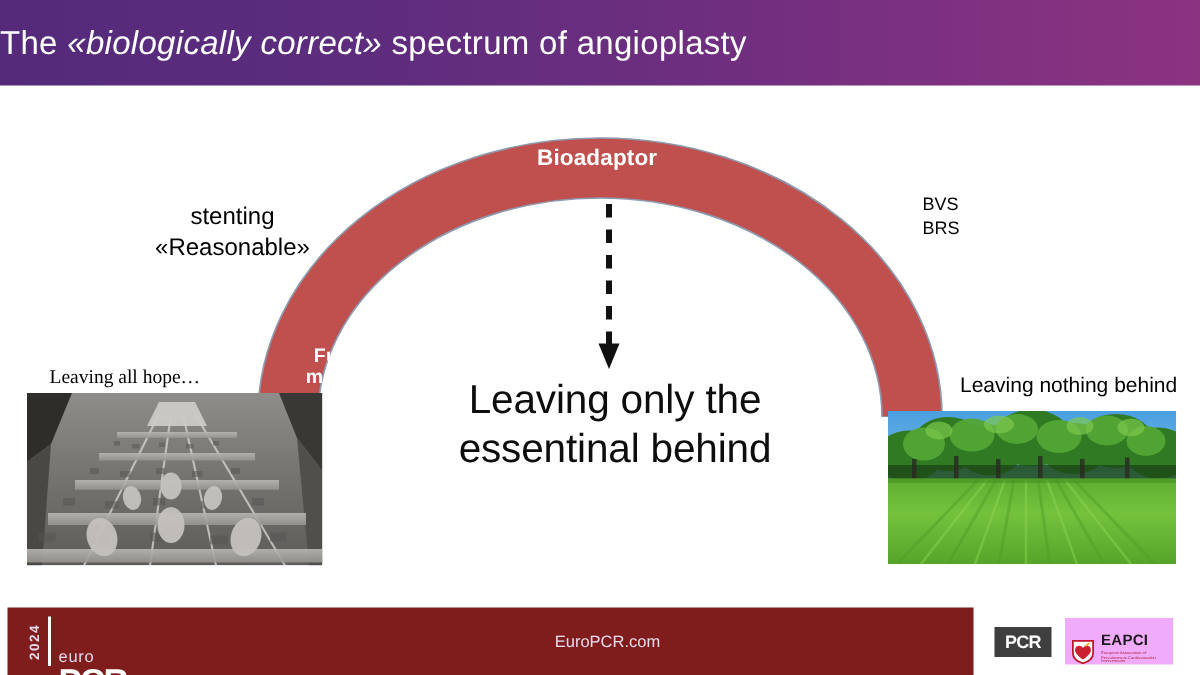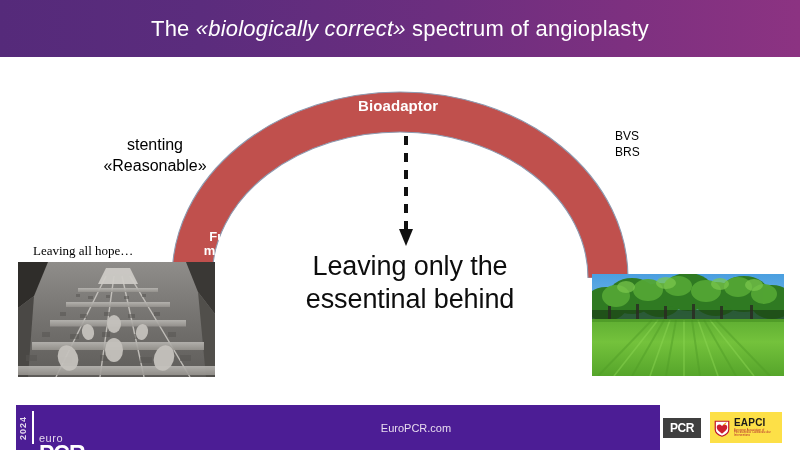--- a/index.html
+++ b/index.html
@@ -8,21 +8,21 @@
     background:#ffffff;
     font-family:"Liberation Sans", sans-serif;
     -webkit-font-smoothing:antialiased;
   }
   .slide{position:relative;width:800px;height:450px;background:#fff;}
 
   
   .title-bar{
     position:absolute;left:0;top:0;width:800px;height:57px;
     background:linear-gradient(90deg,#552a7a 0%,#5b2c7d 25%,#6c2e7f 55%,#7d3080 78%,#8c3382 100%);
-    display:flex;align-items:center;justify-content:center;
+    display:flex;align-items:center;
   }
   .title-bar .title{
     color:#ffffff;font-size:22px;letter-spacing:.2px;white-space:nowrap;
   }
   .title-bar .title .em{font-style:italic;}
 
   
   .arc-wrap{position:absolute;left:150px;top:78px;width:500px;height:200px;}
   .arc-wrap svg{display:block;}
 
@@ -50,22 +50,22 @@
   
   .arrow{position:absolute;left:390px;top:136px;}
 
   
   .photo{position:absolute;overflow:hidden;}
   .photo-left{left:18px;top:262px;width:197px;height:115px;}
   .photo-right{left:592px;top:274px;width:192px;height:102px;}
 
   
   .footer{
-    position:absolute;left:16px;top:405px;width:644px;height:45px;
-    background:#4c1d95;
+    position:absolute;left:5px;top:405px;width:644px;height:45px;
+    background:#7f1d1d;
   }
   .footer-url{
     position:absolute;left:0;top:0;width:800px;height:45px;
     display:flex;align-items:center;justify-content:center;
     color:#e8dcef;font-size:11px;
   }
   .europcr-logo{
     position:absolute;left:16px;top:409px;width:82px;height:37px;
     display:flex;align-items:stretch;
   }
@@ -79,21 +79,21 @@
   .europcr-logo .euro{color:#e4d8ec;font-size:11px;line-height:1;letter-spacing:.5px;margin-top:44px;}
   .europcr-logo .pcr{color:#ffffff;font-size:23px;font-weight:bold;line-height:.95;letter-spacing:-1px;}
 
   .pcr-badge{
     position:absolute;left:663px;top:418px;width:38px;height:20px;
     background:#3f3f3f;color:#ffffff;font-size:12px;font-weight:bold;
     display:flex;align-items:center;justify-content:center;letter-spacing:-.5px;
   }
   .eapci-badge{
     position:absolute;left:710px;top:412px;width:72px;height:31px;
-    background:#fde047;display:flex;align-items:center;gap:3px;padding:0 3px;
+    background:#f0abfc;display:flex;align-items:flex-end;gap:3px;padding:0 3px;
     box-sizing:border-box;
   }
   .eapci-badge .heart{width:18px;height:18px;flex:0 0 18px;}
   .eapci-badge .txt{display:flex;flex-direction:column;line-height:1;}
   .eapci-badge .txt .main{color:#1a1a1a;font-size:10px;font-weight:bold;letter-spacing:.2px;}
   .eapci-badge .txt .sub{color:#b02030;font-size:2.6px;letter-spacing:.1px;margin-top:2px;}
 </style>
 </head>
 <body>
 
@@ -128,20 +128,21 @@
     <div>«Reasonable»</div>
   </div>
 
   <div class="note note-bvsbrs">
     <div>BVS</div>
     <div>BRS</div>
   </div>
 
   <div class="note note-leaving-hope">Leaving all hope…</div>
 
+  <div class="note note-leaving-nothing">Leaving nothing behind</div>
 
   <div class="center-msg">
     <div>Leaving only the</div>
     <div>essentinal behind</div>
   </div>
 
   <div class="arrow">
     <svg width="34" height="112" viewBox="0 0 34 112" aria-hidden="true">
       <line x1="16" y1="0" x2="16" y2="95" stroke="#111111" stroke-width="4" stroke-dasharray="9 8"></line>
       <polygon points="16,110 9,93 23,93" fill="#111111"></polygon>

